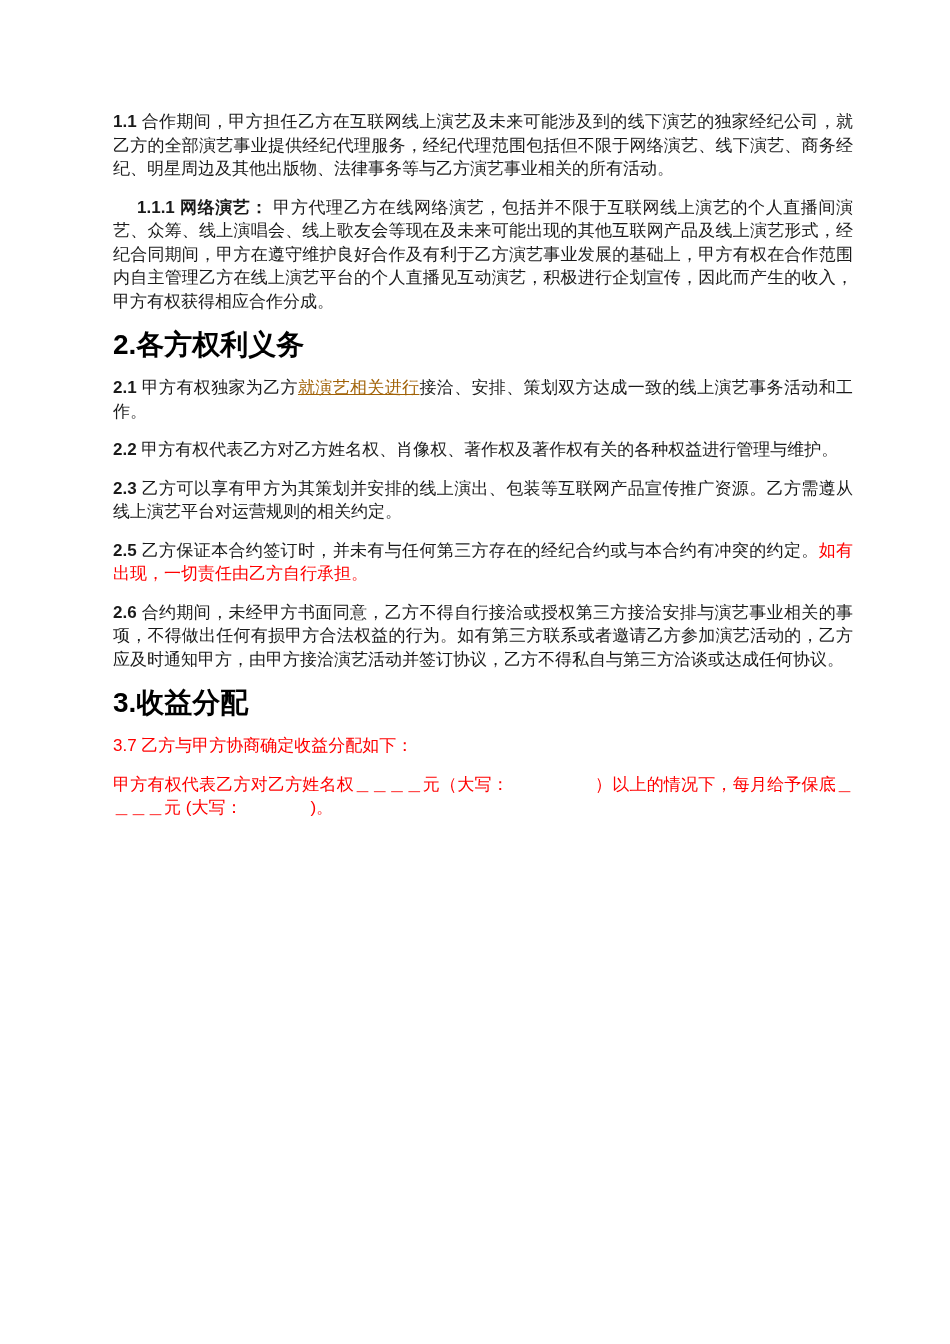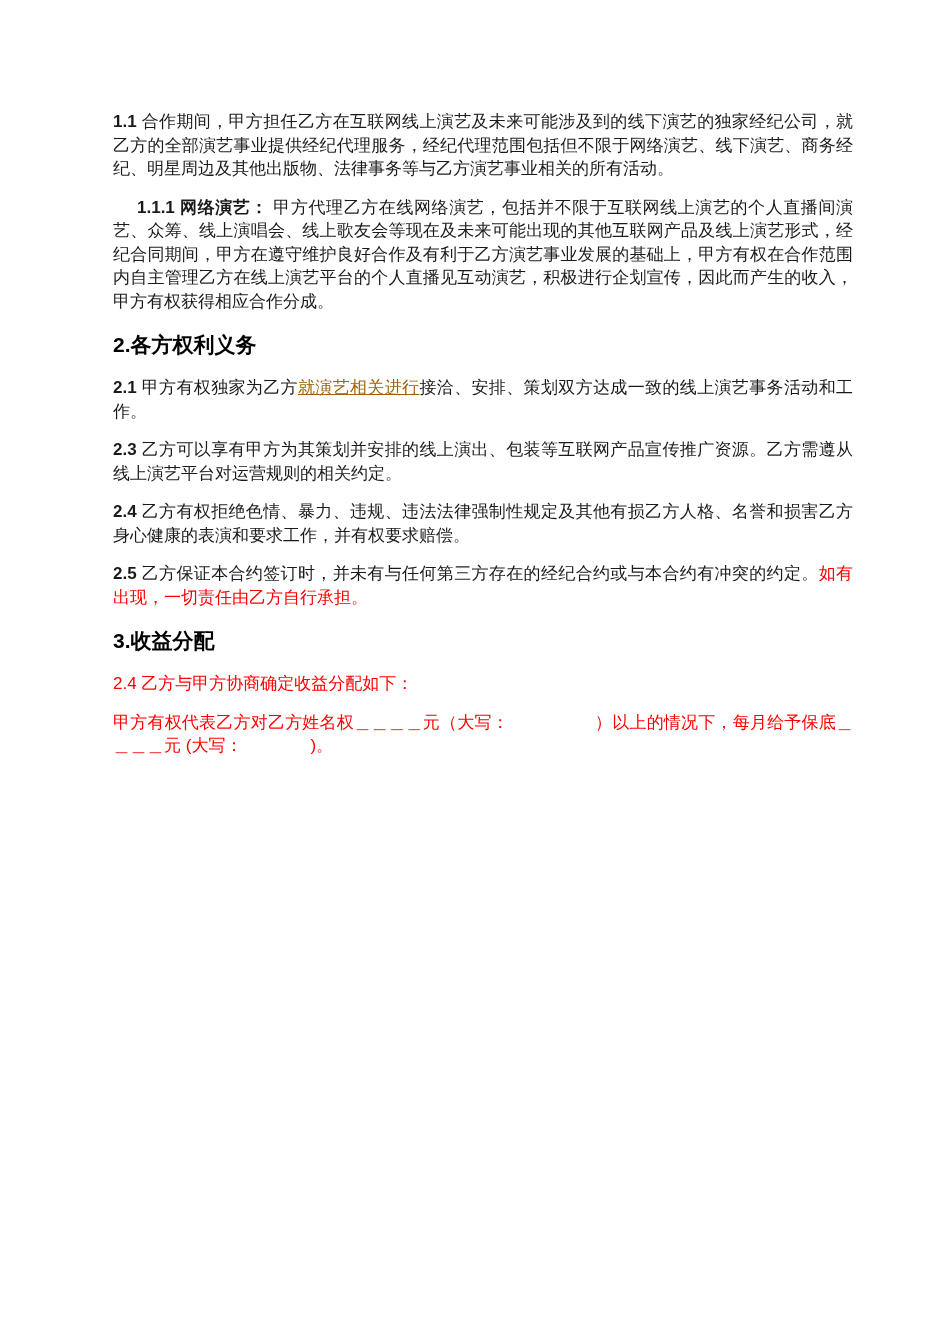--- a/index.html
+++ b/index.html
@@ -20,21 +20,21 @@
     font-size:17px;
     line-height:23.5px;
     text-align:justify;
   }
   .content p{margin:0 0 15px 0;}
   .indent{text-indent:24px;}
   .gap-top{margin-top:45px;}
   .bold{font-weight:700;}
   .num{font-weight:700;}
   h2.section{
-    font-size:21px;
+    font-size:28px;
     line-height:34px;
     margin:0 0 14px 0;
     font-weight:800;
     color:#000000;
     text-align:left;
   }
   .red{color:#ff0000;}
   .red-u{color:#a16207;text-decoration:underline;}
 </style>
 </head>
@@ -45,30 +45,31 @@
 
     <p><span class="num">1.1</span><span> 合作期间，甲方担任乙方在互联网线上演艺及未来可能涉及到的线下演艺的独家经纪公司，就乙方的全部演艺事业提供经纪代理服务，经纪代理范围包括但不限于网络演艺、线下演艺、商务经纪、明星周边及其他出版物、法律事务等与乙方演艺事业相关的所有活动。</span></p>
 
     <p class="indent"><span class="num">1.1.1</span><span class="bold"> 网络演艺：</span><span> 甲方代理乙方在线网络演艺，包括并不限于互联网线上演艺的个人直播间演艺、众筹、线上演唱会、线上歌友会等现在及未来可能出现的其他互联网产品及线上演艺形式，经纪合同期间，甲方在遵守维护良好合作及有利于乙方演艺事业发展的基础上，甲方有权在合作范围内自主管理乙方在线上演艺平台的个人直播见互动演艺，积极进行企划宣传，因此而产生的收入，甲方有权获得相应合作分成。</span></p>
 
 
     <h2 class="section">2.各方权利义务</h2>
 
     <p><span class="num">2.1</span><span> 甲方有权独家为乙方</span><span class="red-u">就演艺相关进行</span><span>接洽、安排、策划双方达成一致的线上演艺事务活动和工作。</span></p>
 
+    <p><span class="num">2.2</span><span> 甲方有权代表乙方对乙方姓名权、肖像权、著作权及著作权有关的各种权益进行管理与维护。</span></p>
 
     <p><span class="num">2.3</span><span> 乙方可以享有甲方为其策划并安排的线上演出、包装等互联网产品宣传推广资源。乙方需遵从线上演艺平台对运营规则的相关约定。</span></p>
 
-    <p><span class="num">2.4</span><span> 乙方有权拒绝色情、暴力、违规、违法法律强制性规定及其他有损乙方人格、名誉和损害乙方身心健康的表演和要求工作，并有权要求赔偿。</span></p>
 
     <p><span class="num">2.5</span><span> 乙方保证本合约签订时，并未有与任何第三方存在的经纪合约或与本合约有冲突的约定。</span><span class="red">如有出现，一切责任由乙方自行承担。</span></p>
 
+    <p><span class="num">2.6</span><span> 合约期间，未经甲方书面同意，乙方不得自行接洽或授权第三方接洽安排与演艺事业相关的事项，不得做出任何有损甲方合法权益的行为。如有第三方联系或者邀请乙方参加演艺活动的，乙方应及时通知甲方，由甲方接洽演艺活动并签订协议，乙方不得私自与第三方洽谈或达成任何协议。</span></p>
 
     <h2 class="section">3.收益分配</h2>
 
 
 
-    <p class="red">2.4 乙方与甲方协商确定收益分配如下：</p>
+    <p class="red">3.7 乙方与甲方协商确定收益分配如下：</p>
 
     <p class="red">甲方有权代表乙方对乙方姓名权＿＿＿＿元（大写：　　　　　）以上的情况下，每月给予保底＿＿＿＿元 (大写：　　　　)。</p>
 
   </div>
 </div>
 
 </body></html>

